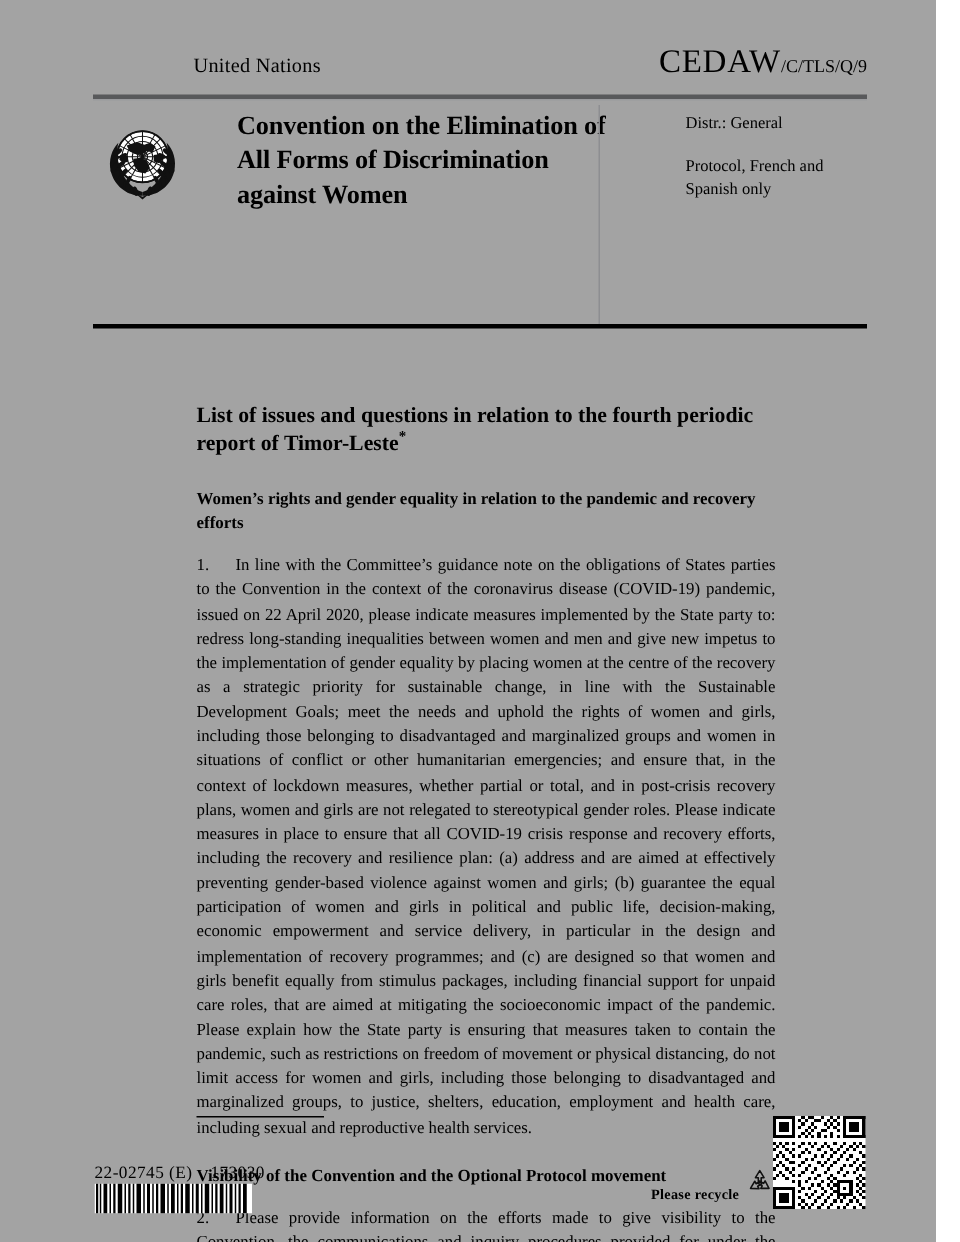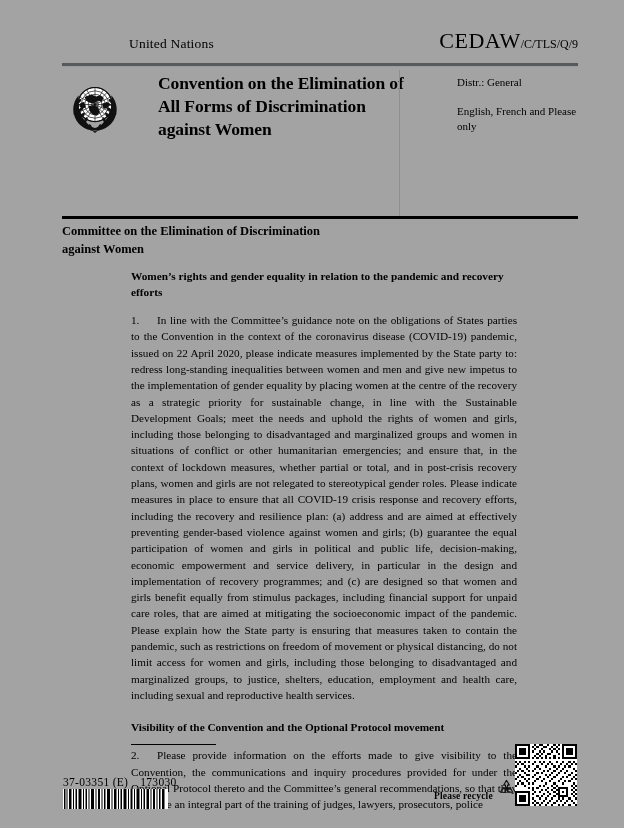--- a/index.html
+++ b/index.html
@@ -341,46 +341,43 @@
       </svg>
     </div>
 
     <div class="doc-title">Convention on the Elimination of All Forms of Discrimination against Women</div>
 
     <div class="vrule"></div>
 
     <div class="distr-block">
       <div>Distr.: General</div>
       <div class="gap"></div>
-      <div>English, French and Please only</div>
+      <div>Protocol, French and Spanish only</div>
     </div>
   </div>
 
   <div class="rule-bottom"></div>
 
-  <div class="committee">
-    <div>Committee on the Elimination of Discrimination</div>
-    <div>against Women</div>
-  </div>
 
   <div class="content">
 
+    <div class="main-title"><span>List of issues and questions in relation to the fourth periodic report of Timor-Leste</span><span class="fnmark">*</span></div>
 
     <div class="section-head">Women’s rights and gender equality in relation to the pandemic and recovery efforts</div>
 
     <p class="para"><span class="num">1.</span><span>In line with the Committee’s guidance note on the obligations of States parties to the Convention in the context of the coronavirus disease (COVID-19) pandemic, issued on 22 April 2020, please indicate measures implemented by the State party to: redress long-standing inequalities between women and men and give new impetus to the implementation of gender equality by placing women at the centre of the recovery as a strategic priority for sustainable change, in line with the Sustainable Development Goals; meet the needs and uphold the rights of women and girls, including those belonging to disadvantaged and marginalized groups and women in situations of conflict or other humanitarian emergencies; and ensure that, in the context of lockdown measures, whether partial or total, and in post-crisis recovery plans, women and girls are not relegated to stereotypical gender roles. Please indicate measures in place to ensure that all COVID-19 crisis response and recovery efforts, including the recovery and resilience plan: (a) address and are aimed at effectively preventing gender-based violence against women and girls; (b) guarantee the equal participation of women and girls in political and public life, decision-making, economic empowerment and service delivery, in particular in the design and implementation of recovery programmes; and (c) are designed so that women and girls benefit equally from stimulus packages, including financial support for unpaid care roles, that are aimed at mitigating the socioeconomic impact of the pandemic. Please explain how the State party is ensuring that measures taken to contain the pandemic, such as restrictions on freedom of movement or physical distancing, do not limit access for women and girls, including those belonging to disadvantaged and marginalized groups, to justice, shelters, education, employment and health care, including sexual and reproductive health services.</span></p>
 
     <div class="section-head spaced">Visibility of the Convention and the Optional Protocol movement</div>
 
     <p class="para"><span class="num">2.</span><span>Please provide information on the efforts made to give visibility to the Convention, the communications and inquiry procedures provided for under the Optional Protocol thereto and the Committee’s general recommendations, so that they are made an integral part of the training of judges, lawyers, prosecutors, police</span></p>
   </div>
 
   <div class="fn-rule"></div>
 
-  <div class="jobnum"><span>37-03351 (E)</span><span class="sep"></span><span>173030</span></div>
+  <div class="jobnum"><span>22-02745 (E)</span><span class="sep"></span><span>173030</span></div>
 
   <div class="barcode">
     <svg viewBox="0 0 210 40" width="105" height="20" preserveAspectRatio="none" aria-hidden="true">
       <rect x="0" y="0" width="210" height="40" fill="#ffffff"></rect>
       <g fill="#000000">
         <rect x="2" y="0" width="3" height="40"></rect>
         <rect x="7" y="0" width="2" height="40"></rect>
         <rect x="12" y="0" width="5" height="40"></rect>
         <rect x="20" y="0" width="2" height="40"></rect>
         <rect x="25" y="0" width="3" height="40"></rect>

